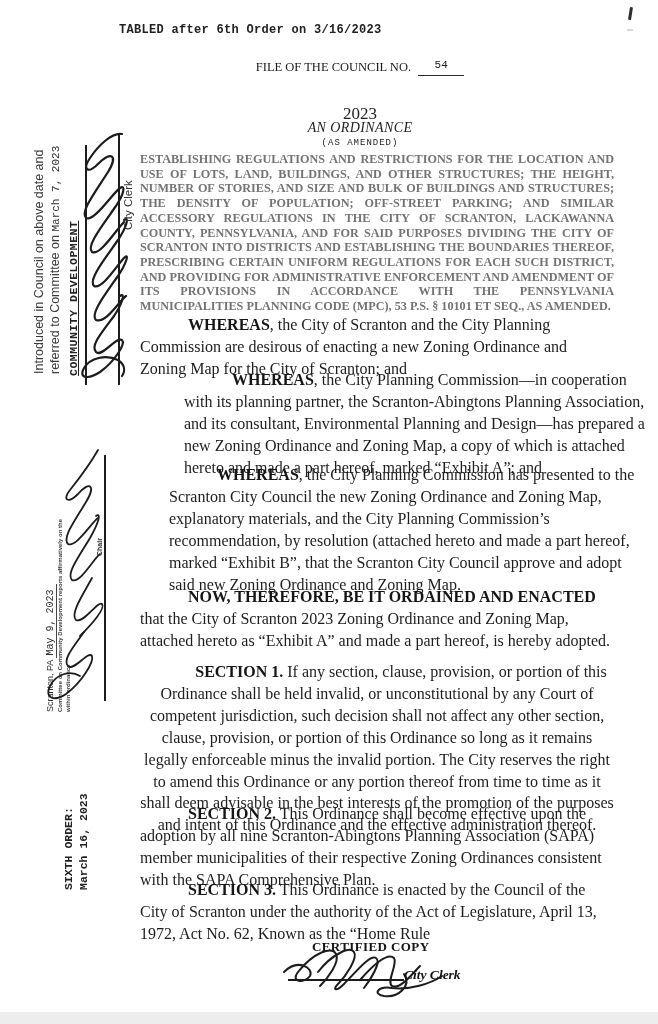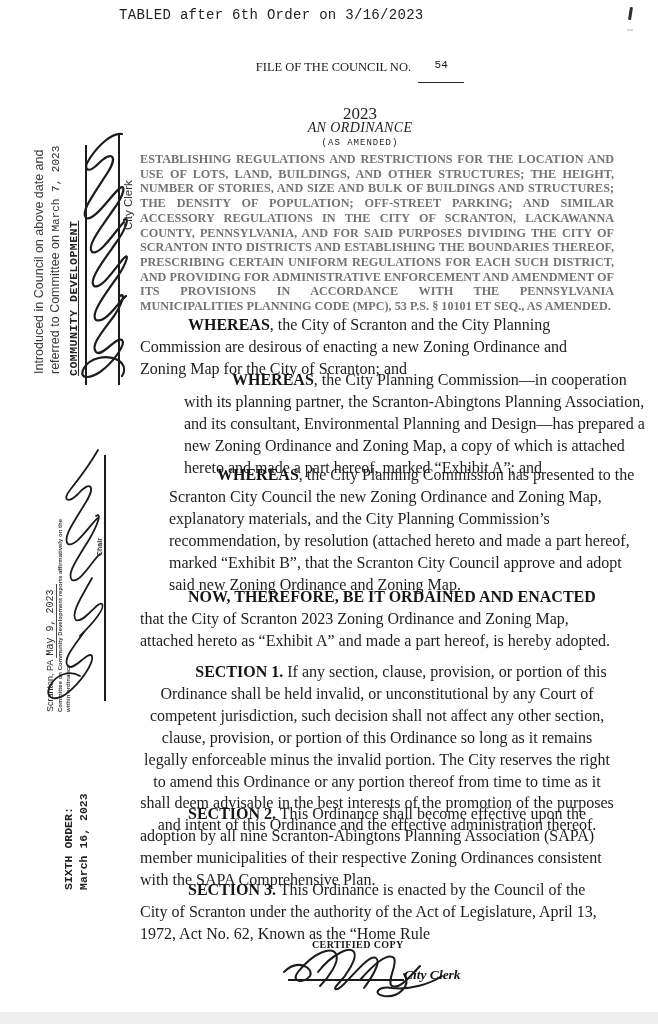--- a/index.html
+++ b/index.html
@@ -7,32 +7,32 @@
     width:658px;height:1024px;position:relative;overflow:hidden;
     background:#ffffff;
     font-family:"Liberation Serif", serif;
     color:#1f1f1f;
   }
   .abs{position:absolute;}
   
   .mono{font-family:"Liberation Mono","DejaVu Sans Mono",monospace;}
   .sans{font-family:"Liberation Sans","DejaVu Sans",sans-serif;}
   .tabled-note{
-    left:119px;top:7px;
-    font-size:14px;font-weight:400;letter-spacing:.3px;color:#222;
+    left:119px;top:23px;
+    font-size:12px;font-weight:700;letter-spacing:.3px;color:#222;
     white-space:nowrap;
   }
   
   .header-line{left:100px;width:520px;text-align:center;white-space:nowrap;}
   .file-line{top:60px;font-size:12.5px;color:#191919;}
   .file-number{
     display:inline-block;width:46px;text-align:center;
     border-bottom:1.6px solid #2a2a2a;
     font-size:11px;position:relative;top:-3px;margin-left:4px;
-    padding-bottom:11px;
+    padding-bottom:4px;
   }
   .year-line{top:104px;font-size:17px;}
   .title-line{top:120px;font-size:14px;letter-spacing:.4px;font-style:italic;}
   .amended-line{top:138px;font-size:9px;letter-spacing:1px;color:#222;}
   
   .main-col{left:140px;width:474px;}
   .summary{
     top:152px;
     font-weight:bold;font-size:12.2px;line-height:14.7px;
     text-align:justify;color:#737373;
@@ -68,21 +68,21 @@
   .order-block{
     left:62px;top:890px;
     font-size:11.5px;font-weight:600;line-height:14.5px;color:#222;
   }
   
   .vrule{position:absolute;background:#1c1c1c;}
   .rule-1a{left:85px;top:145px;width:1.6px;height:240px;}
   .rule-1b{left:118px;top:133px;width:2px;height:252px;}
   .rule-2{left:104px;top:455px;width:1.6px;height:246px;}
   
-  .certified-line{left:312px;top:939px;font-size:10px;font-weight:bold;letter-spacing:.4px;color:#141414;white-space:nowrap;}
+  .certified-line{left:312px;top:939px;font-size:13px;font-weight:bold;letter-spacing:.4px;color:#141414;white-space:nowrap;}
   .footer-underline{left:288px;top:979px;width:116px;height:1.8px;background:#1b1b1b;}
   .clerk-label-2{left:404px;top:967px;font-size:13.5px;font-weight:bold;font-style:italic;color:#141414;white-space:nowrap;}
   
   .stray-tick{left:629px;top:7px;width:2.6px;height:13px;background:#2e2e2e;transform:rotate(9deg);border-radius:1px;}
   .stray-dot{left:627px;top:29px;width:6px;height:2px;background:#d8d8d8;}
   .bottom-band{left:0;top:1012px;width:658px;height:12px;background:#ededed;}
   svg.sig{position:absolute;overflow:visible;}
   svg.sig path{fill:none;stroke:#1c1c1c;stroke-linecap:round;stroke-linejoin:round;}
 </style>
 </head>

